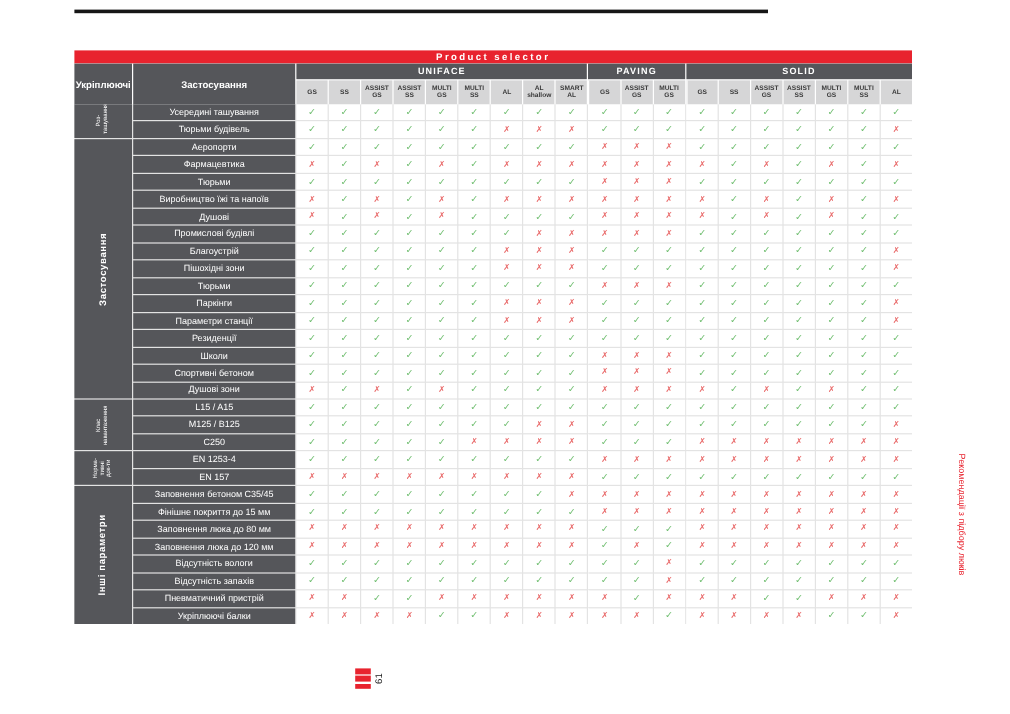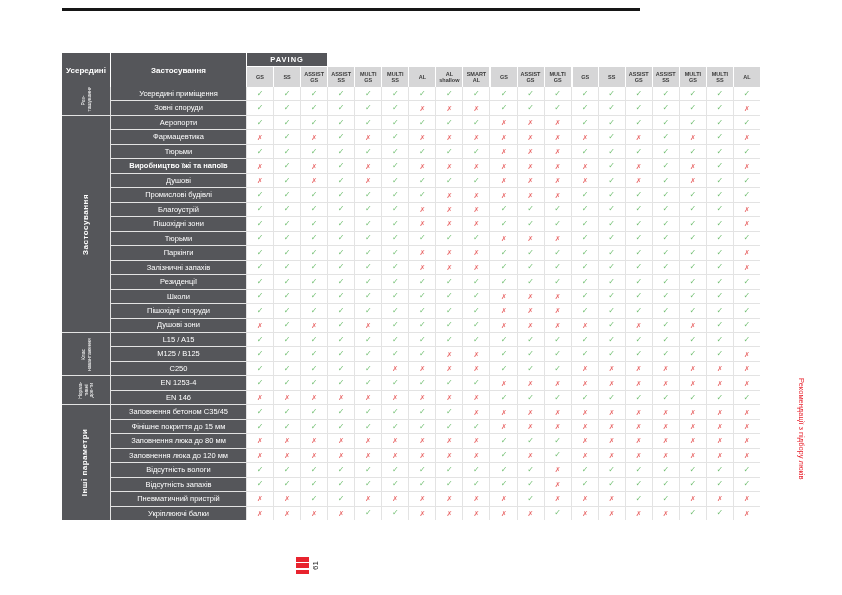--- a/index.html
+++ b/index.html
@@ -37,26 +37,31 @@
   .page-num{position:absolute;left:309px;top:556px;width:13px;height:18px;
         display:flex;align-items:center;justify-content:center;}
   .page-num span{transform:rotate(-90deg);font-size:8px;color:#1a1a1a;}
 </style>
 </head>
 <body>
 
 <div class="page">
   <div class="top-rule"></div>
 
+  <div class="selector-bar" style="background: rgb(232, 35, 46);">
+    <span>Product selector</span>
+  </div>
 
   <div class="tbl">
     <div class="hdr-grid" id="hdr">
-        <div class="dark hcell" style="grid-area: 1 / 1 / 3;">Усередині</div>
+        <div class="dark hcell" style="grid-area: 1 / 1 / 3;">Укріплюючі</div>
         <div class="dark hcell" style="grid-area: 1 / 2 / 3;">Застосування</div>
+        <div class="dark gcell" style="grid-column: span 9;">UNIFACE</div>
         <div class="dark gcell" style="grid-column: span 3;">PAVING</div>
+        <div class="dark gcell" style="grid-column: span 7;">SOLID</div>
         <div class="sub" style="grid-row: 2;">GS</div>
         <div class="sub" style="grid-row: 2;">SS</div>
         <div class="sub" style="grid-row: 2;">ASSIST GS</div>
         <div class="sub" style="grid-row: 2;">ASSIST SS</div>
         <div class="sub" style="grid-row: 2;">MULTI GS</div>
         <div class="sub" style="grid-row: 2;">MULTI SS</div>
         <div class="sub" style="grid-row: 2;">AL</div>
         <div class="sub" style="grid-row: 2;">AL shallow</div>
         <div class="sub" style="grid-row: 2;">SMART AL</div>
         <div class="sub gstart" style="grid-row: 2;">GS</div>
@@ -67,41 +72,41 @@
         <div class="sub" style="grid-row: 2;">ASSIST GS</div>
         <div class="sub" style="grid-row: 2;">ASSIST SS</div>
         <div class="sub" style="grid-row: 2;">MULTI GS</div>
         <div class="sub" style="grid-row: 2;">MULTI SS</div>
         <div class="sub" style="grid-row: 2;">AL</div>
       </div>
     <div class="body-grid" id="body">
         <div class="cat small" style="grid-area: 1 / 1 / 3;">
           <span style="width: 22px;">Роз- ташування</span>
         </div>
-        <div class="rowlabel" style="grid-area: 1 / 2;">Усередині приміщення</div>
+        <div class="rowlabel" style="grid-area: 1 / 2;">Усередині ташування</div>
         <div class="cell yes" style="grid-area: 1 / 3; color: rgb(114, 191, 114);">✓</div>
         <div class="cell yes" style="grid-area: 1 / 4; color: rgb(114, 191, 114);">✓</div>
         <div class="cell yes" style="grid-area: 1 / 5; color: rgb(114, 191, 114);">✓</div>
         <div class="cell yes" style="grid-area: 1 / 6; color: rgb(114, 191, 114);">✓</div>
         <div class="cell yes" style="grid-area: 1 / 7; color: rgb(114, 191, 114);">✓</div>
         <div class="cell yes" style="grid-area: 1 / 8; color: rgb(114, 191, 114);">✓</div>
         <div class="cell yes" style="grid-area: 1 / 9; color: rgb(114, 191, 114);">✓</div>
         <div class="cell yes" style="grid-area: 1 / 10; color: rgb(114, 191, 114);">✓</div>
         <div class="cell yes" style="grid-area: 1 / 11; color: rgb(114, 191, 114);">✓</div>
         <div class="cell yes gstart" style="grid-area: 1 / 12; color: rgb(114, 191, 114);">✓</div>
         <div class="cell yes" style="grid-area: 1 / 13; color: rgb(114, 191, 114);">✓</div>
         <div class="cell yes" style="grid-area: 1 / 14; color: rgb(114, 191, 114);">✓</div>
         <div class="cell yes gstart" style="grid-area: 1 / 15; color: rgb(114, 191, 114);">✓</div>
         <div class="cell yes" style="grid-area: 1 / 16; color: rgb(114, 191, 114);">✓</div>
         <div class="cell yes" style="grid-area: 1 / 17; color: rgb(114, 191, 114);">✓</div>
         <div class="cell yes" style="grid-area: 1 / 18; color: rgb(114, 191, 114);">✓</div>
         <div class="cell yes" style="grid-area: 1 / 19; color: rgb(114, 191, 114);">✓</div>
         <div class="cell yes" style="grid-area: 1 / 20; color: rgb(114, 191, 114);">✓</div>
         <div class="cell yes" style="grid-area: 1 / 21; color: rgb(114, 191, 114);">✓</div>
-        <div class="rowlabel" style="grid-area: 2 / 2;">Зовні споруди</div>
+        <div class="rowlabel" style="grid-area: 2 / 2;">Тюрьми будівель</div>
         <div class="cell yes" style="grid-area: 2 / 3; color: rgb(114, 191, 114);">✓</div>
         <div class="cell yes" style="grid-area: 2 / 4; color: rgb(114, 191, 114);">✓</div>
         <div class="cell yes" style="grid-area: 2 / 5; color: rgb(114, 191, 114);">✓</div>
         <div class="cell yes" style="grid-area: 2 / 6; color: rgb(114, 191, 114);">✓</div>
         <div class="cell yes" style="grid-area: 2 / 7; color: rgb(114, 191, 114);">✓</div>
         <div class="cell yes" style="grid-area: 2 / 8; color: rgb(114, 191, 114);">✓</div>
         <div class="cell no" style="grid-area: 2 / 9; color: rgb(233, 107, 107);">✗</div>
         <div class="cell no" style="grid-area: 2 / 10; color: rgb(233, 107, 107);">✗</div>
         <div class="cell no" style="grid-area: 2 / 11; color: rgb(233, 107, 107);">✗</div>
         <div class="cell yes gstart" style="grid-area: 2 / 12; color: rgb(114, 191, 114);">✓</div>
@@ -170,21 +175,21 @@
         <div class="cell no gstart" style="grid-area: 5 / 12; color: rgb(233, 107, 107);">✗</div>
         <div class="cell no" style="grid-area: 5 / 13; color: rgb(233, 107, 107);">✗</div>
         <div class="cell no" style="grid-area: 5 / 14; color: rgb(233, 107, 107);">✗</div>
         <div class="cell yes gstart" style="grid-area: 5 / 15; color: rgb(114, 191, 114);">✓</div>
         <div class="cell yes" style="grid-area: 5 / 16; color: rgb(114, 191, 114);">✓</div>
         <div class="cell yes" style="grid-area: 5 / 17; color: rgb(114, 191, 114);">✓</div>
         <div class="cell yes" style="grid-area: 5 / 18; color: rgb(114, 191, 114);">✓</div>
         <div class="cell yes" style="grid-area: 5 / 19; color: rgb(114, 191, 114);">✓</div>
         <div class="cell yes" style="grid-area: 5 / 20; color: rgb(114, 191, 114);">✓</div>
         <div class="cell yes" style="grid-area: 5 / 21; color: rgb(114, 191, 114);">✓</div>
-        <div class="rowlabel" style="grid-area: 6 / 2; font-weight: bold;">Виробництво їжі та напоїв</div>
+        <div class="rowlabel" style="grid-area: 6 / 2;">Виробництво їжі та напоїв</div>
         <div class="cell no" style="grid-area: 6 / 3; color: rgb(233, 107, 107);">✗</div>
         <div class="cell yes" style="grid-area: 6 / 4; color: rgb(114, 191, 114);">✓</div>
         <div class="cell no" style="grid-area: 6 / 5; color: rgb(233, 107, 107);">✗</div>
         <div class="cell yes" style="grid-area: 6 / 6; color: rgb(114, 191, 114);">✓</div>
         <div class="cell no" style="grid-area: 6 / 7; color: rgb(233, 107, 107);">✗</div>
         <div class="cell yes" style="grid-area: 6 / 8; color: rgb(114, 191, 114);">✓</div>
         <div class="cell no" style="grid-area: 6 / 9; color: rgb(233, 107, 107);">✗</div>
         <div class="cell no" style="grid-area: 6 / 10; color: rgb(233, 107, 107);">✗</div>
         <div class="cell no" style="grid-area: 6 / 11; color: rgb(233, 107, 107);">✗</div>
         <div class="cell no gstart" style="grid-area: 6 / 12; color: rgb(233, 107, 107);">✗</div>
@@ -310,21 +315,21 @@
         <div class="cell yes gstart" style="grid-area: 12 / 12; color: rgb(114, 191, 114);">✓</div>
         <div class="cell yes" style="grid-area: 12 / 13; color: rgb(114, 191, 114);">✓</div>
         <div class="cell yes" style="grid-area: 12 / 14; color: rgb(114, 191, 114);">✓</div>
         <div class="cell yes gstart" style="grid-area: 12 / 15; color: rgb(114, 191, 114);">✓</div>
         <div class="cell yes" style="grid-area: 12 / 16; color: rgb(114, 191, 114);">✓</div>
         <div class="cell yes" style="grid-area: 12 / 17; color: rgb(114, 191, 114);">✓</div>
         <div class="cell yes" style="grid-area: 12 / 18; color: rgb(114, 191, 114);">✓</div>
         <div class="cell yes" style="grid-area: 12 / 19; color: rgb(114, 191, 114);">✓</div>
         <div class="cell yes" style="grid-area: 12 / 20; color: rgb(114, 191, 114);">✓</div>
         <div class="cell no" style="grid-area: 12 / 21; color: rgb(233, 107, 107);">✗</div>
-        <div class="rowlabel" style="grid-area: 13 / 2;">Залізничні запахів</div>
+        <div class="rowlabel" style="grid-area: 13 / 2;">Параметри станції</div>
         <div class="cell yes" style="grid-area: 13 / 3; color: rgb(114, 191, 114);">✓</div>
         <div class="cell yes" style="grid-area: 13 / 4; color: rgb(114, 191, 114);">✓</div>
         <div class="cell yes" style="grid-area: 13 / 5; color: rgb(114, 191, 114);">✓</div>
         <div class="cell yes" style="grid-area: 13 / 6; color: rgb(114, 191, 114);">✓</div>
         <div class="cell yes" style="grid-area: 13 / 7; color: rgb(114, 191, 114);">✓</div>
         <div class="cell yes" style="grid-area: 13 / 8; color: rgb(114, 191, 114);">✓</div>
         <div class="cell no" style="grid-area: 13 / 9; color: rgb(233, 107, 107);">✗</div>
         <div class="cell no" style="grid-area: 13 / 10; color: rgb(233, 107, 107);">✗</div>
         <div class="cell no" style="grid-area: 13 / 11; color: rgb(233, 107, 107);">✗</div>
         <div class="cell yes gstart" style="grid-area: 13 / 12; color: rgb(114, 191, 114);">✓</div>
@@ -370,21 +375,21 @@
         <div class="cell no gstart" style="grid-area: 15 / 12; color: rgb(233, 107, 107);">✗</div>
         <div class="cell no" style="grid-area: 15 / 13; color: rgb(233, 107, 107);">✗</div>
         <div class="cell no" style="grid-area: 15 / 14; color: rgb(233, 107, 107);">✗</div>
         <div class="cell yes gstart" style="grid-area: 15 / 15; color: rgb(114, 191, 114);">✓</div>
         <div class="cell yes" style="grid-area: 15 / 16; color: rgb(114, 191, 114);">✓</div>
         <div class="cell yes" style="grid-area: 15 / 17; color: rgb(114, 191, 114);">✓</div>
         <div class="cell yes" style="grid-area: 15 / 18; color: rgb(114, 191, 114);">✓</div>
         <div class="cell yes" style="grid-area: 15 / 19; color: rgb(114, 191, 114);">✓</div>
         <div class="cell yes" style="grid-area: 15 / 20; color: rgb(114, 191, 114);">✓</div>
         <div class="cell yes" style="grid-area: 15 / 21; color: rgb(114, 191, 114);">✓</div>
-        <div class="rowlabel" style="grid-area: 16 / 2;">Пішохідні споруди</div>
+        <div class="rowlabel" style="grid-area: 16 / 2;">Спортивні бетоном</div>
         <div class="cell yes" style="grid-area: 16 / 3; color: rgb(114, 191, 114);">✓</div>
         <div class="cell yes" style="grid-area: 16 / 4; color: rgb(114, 191, 114);">✓</div>
         <div class="cell yes" style="grid-area: 16 / 5; color: rgb(114, 191, 114);">✓</div>
         <div class="cell yes" style="grid-area: 16 / 6; color: rgb(114, 191, 114);">✓</div>
         <div class="cell yes" style="grid-area: 16 / 7; color: rgb(114, 191, 114);">✓</div>
         <div class="cell yes" style="grid-area: 16 / 8; color: rgb(114, 191, 114);">✓</div>
         <div class="cell yes" style="grid-area: 16 / 9; color: rgb(114, 191, 114);">✓</div>
         <div class="cell yes" style="grid-area: 16 / 10; color: rgb(114, 191, 114);">✓</div>
         <div class="cell yes" style="grid-area: 16 / 11; color: rgb(114, 191, 114);">✓</div>
         <div class="cell no gstart" style="grid-area: 16 / 12; color: rgb(233, 107, 107);">✗</div>
@@ -496,21 +501,21 @@
         <div class="cell no gstart" style="grid-area: 21 / 12; color: rgb(233, 107, 107);">✗</div>
         <div class="cell no" style="grid-area: 21 / 13; color: rgb(233, 107, 107);">✗</div>
         <div class="cell no" style="grid-area: 21 / 14; color: rgb(233, 107, 107);">✗</div>
         <div class="cell no gstart" style="grid-area: 21 / 15; color: rgb(233, 107, 107);">✗</div>
         <div class="cell no" style="grid-area: 21 / 16; color: rgb(233, 107, 107);">✗</div>
         <div class="cell no" style="grid-area: 21 / 17; color: rgb(233, 107, 107);">✗</div>
         <div class="cell no" style="grid-area: 21 / 18; color: rgb(233, 107, 107);">✗</div>
         <div class="cell no" style="grid-area: 21 / 19; color: rgb(233, 107, 107);">✗</div>
         <div class="cell no" style="grid-area: 21 / 20; color: rgb(233, 107, 107);">✗</div>
         <div class="cell no" style="grid-area: 21 / 21; color: rgb(233, 107, 107);">✗</div>
-        <div class="rowlabel" style="grid-area: 22 / 2;">EN 146</div>
+        <div class="rowlabel" style="grid-area: 22 / 2;">EN 157</div>
         <div class="cell no" style="grid-area: 22 / 3; color: rgb(233, 107, 107);">✗</div>
         <div class="cell no" style="grid-area: 22 / 4; color: rgb(233, 107, 107);">✗</div>
         <div class="cell no" style="grid-area: 22 / 5; color: rgb(233, 107, 107);">✗</div>
         <div class="cell no" style="grid-area: 22 / 6; color: rgb(233, 107, 107);">✗</div>
         <div class="cell no" style="grid-area: 22 / 7; color: rgb(233, 107, 107);">✗</div>
         <div class="cell no" style="grid-area: 22 / 8; color: rgb(233, 107, 107);">✗</div>
         <div class="cell no" style="grid-area: 22 / 9; color: rgb(233, 107, 107);">✗</div>
         <div class="cell no" style="grid-area: 22 / 10; color: rgb(233, 107, 107);">✗</div>
         <div class="cell no" style="grid-area: 22 / 11; color: rgb(233, 107, 107);">✗</div>
         <div class="cell yes gstart" style="grid-area: 22 / 12; color: rgb(114, 191, 114);">✓</div>

